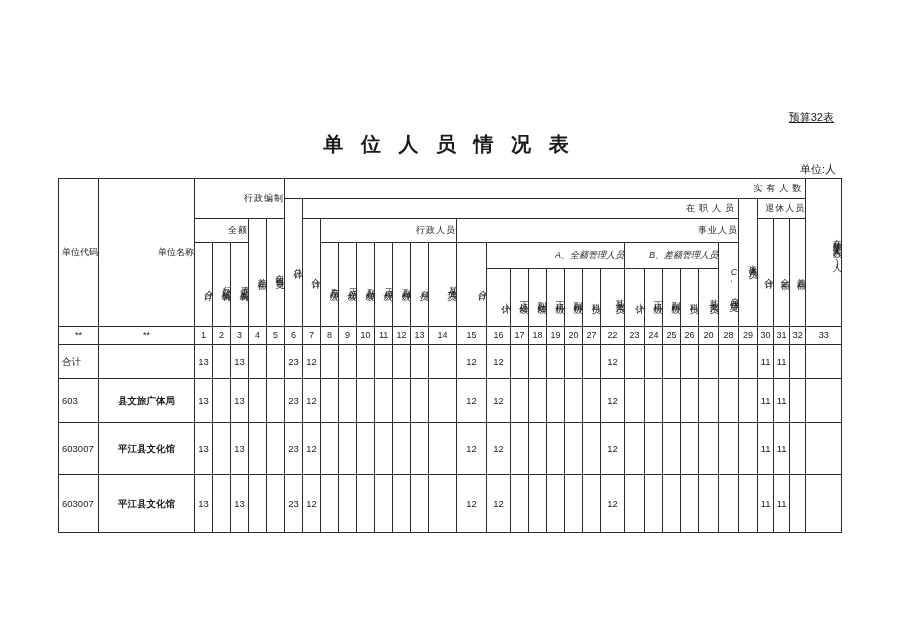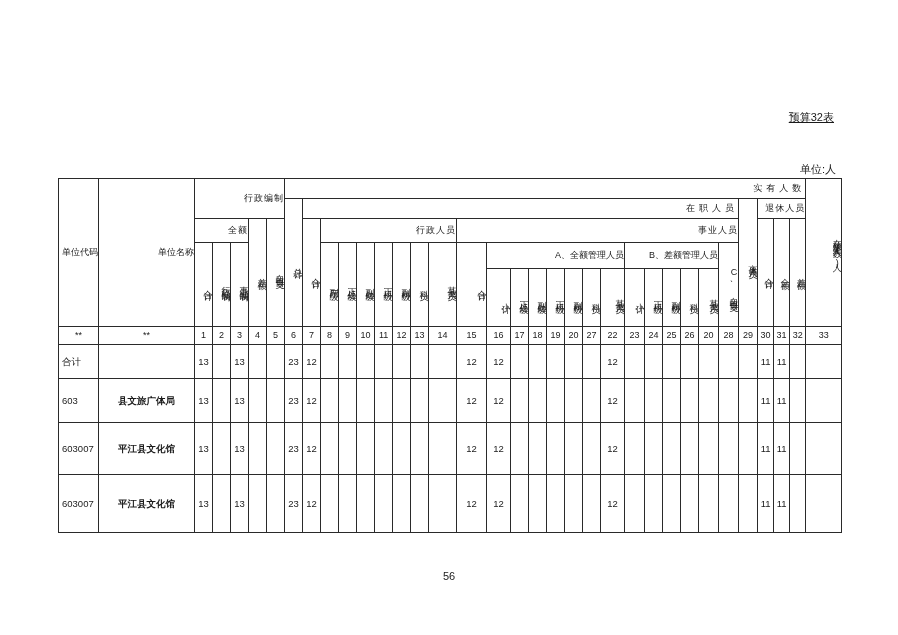--- a/index.html
+++ b/index.html
@@ -23,38 +23,39 @@
     text-align:center;vertical-align:middle;overflow:hidden;
   }
   .ptable th{font-size:9px;text-align:right;}
   .gh{letter-spacing:4px;}
   .gh2{letter-spacing:1px;}
   .v{writing-mode:vertical-rl;text-orientation:upright;display:inline-block;
      letter-spacing:2px;line-height:1;font-size:9px;}
   tr.hr1{height:20px;}
   tr.hr2{height:20px;}
   tr.hr3{height:24px;}
-  tr.hr4{height:26px;}
+  tr.hr4{height:26px;font-style:italic;}
   tr.hr5{height:58px;}
   tr.r-idx{height:18px;}
   tr.r-idx td{font-size:9px;}
   tr.r0{height:34px;}
   tr.r1{height:44px;}
   tr.r2{height:52px;}
   tr.r3{height:58px;}
   tr.r-data td{font-size:9.5px;}
   td.code{text-align:left;padding-left:3px;font-size:9.5px;}
   td.name{font-size:10px;font-weight:bold;}
 </style>
 </head>
 <body>
 
 <div class="sheet">
 
   <div class="corner-note">预算32表</div>
+  <div class="doc-title">单 位 人 员 情 况 表</div>
   <div class="unit-note">单位:人</div>
 
   <table class="ptable">
     <colgroup>
       <col style="width:40px">
         <col style="width:96px">
       <col style="width:18px">
         <col style="width:18px">
         <col style="width:18px">
         <col style="width:18px">
@@ -331,14 +332,13 @@
           <td></td>
           <td></td>
           <td>11</td>
           <td>11</td>
           <td></td>
           <td></td>
         </tr>
       </tbody>
   </table>
 
-  <div class="page-num">56</div>
 </div>
 
 </body></html>

